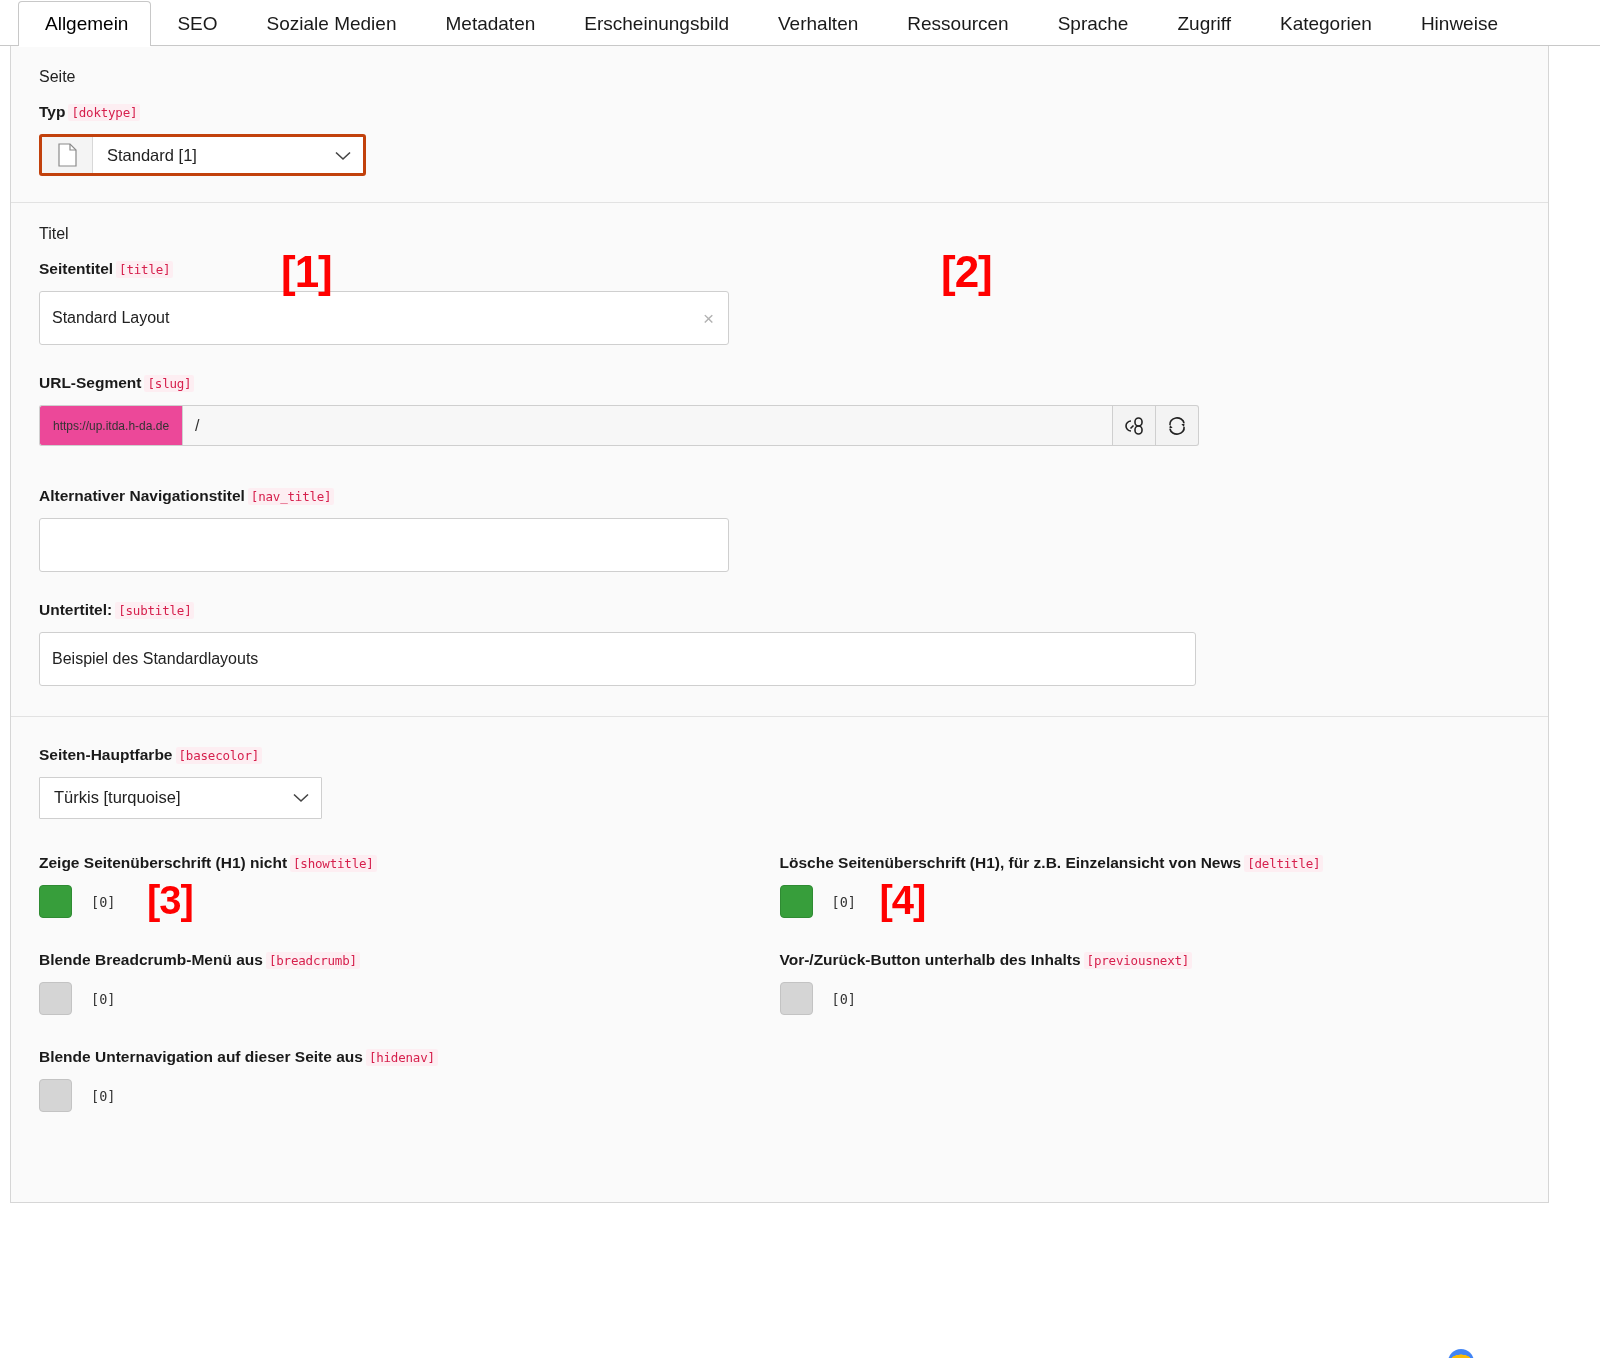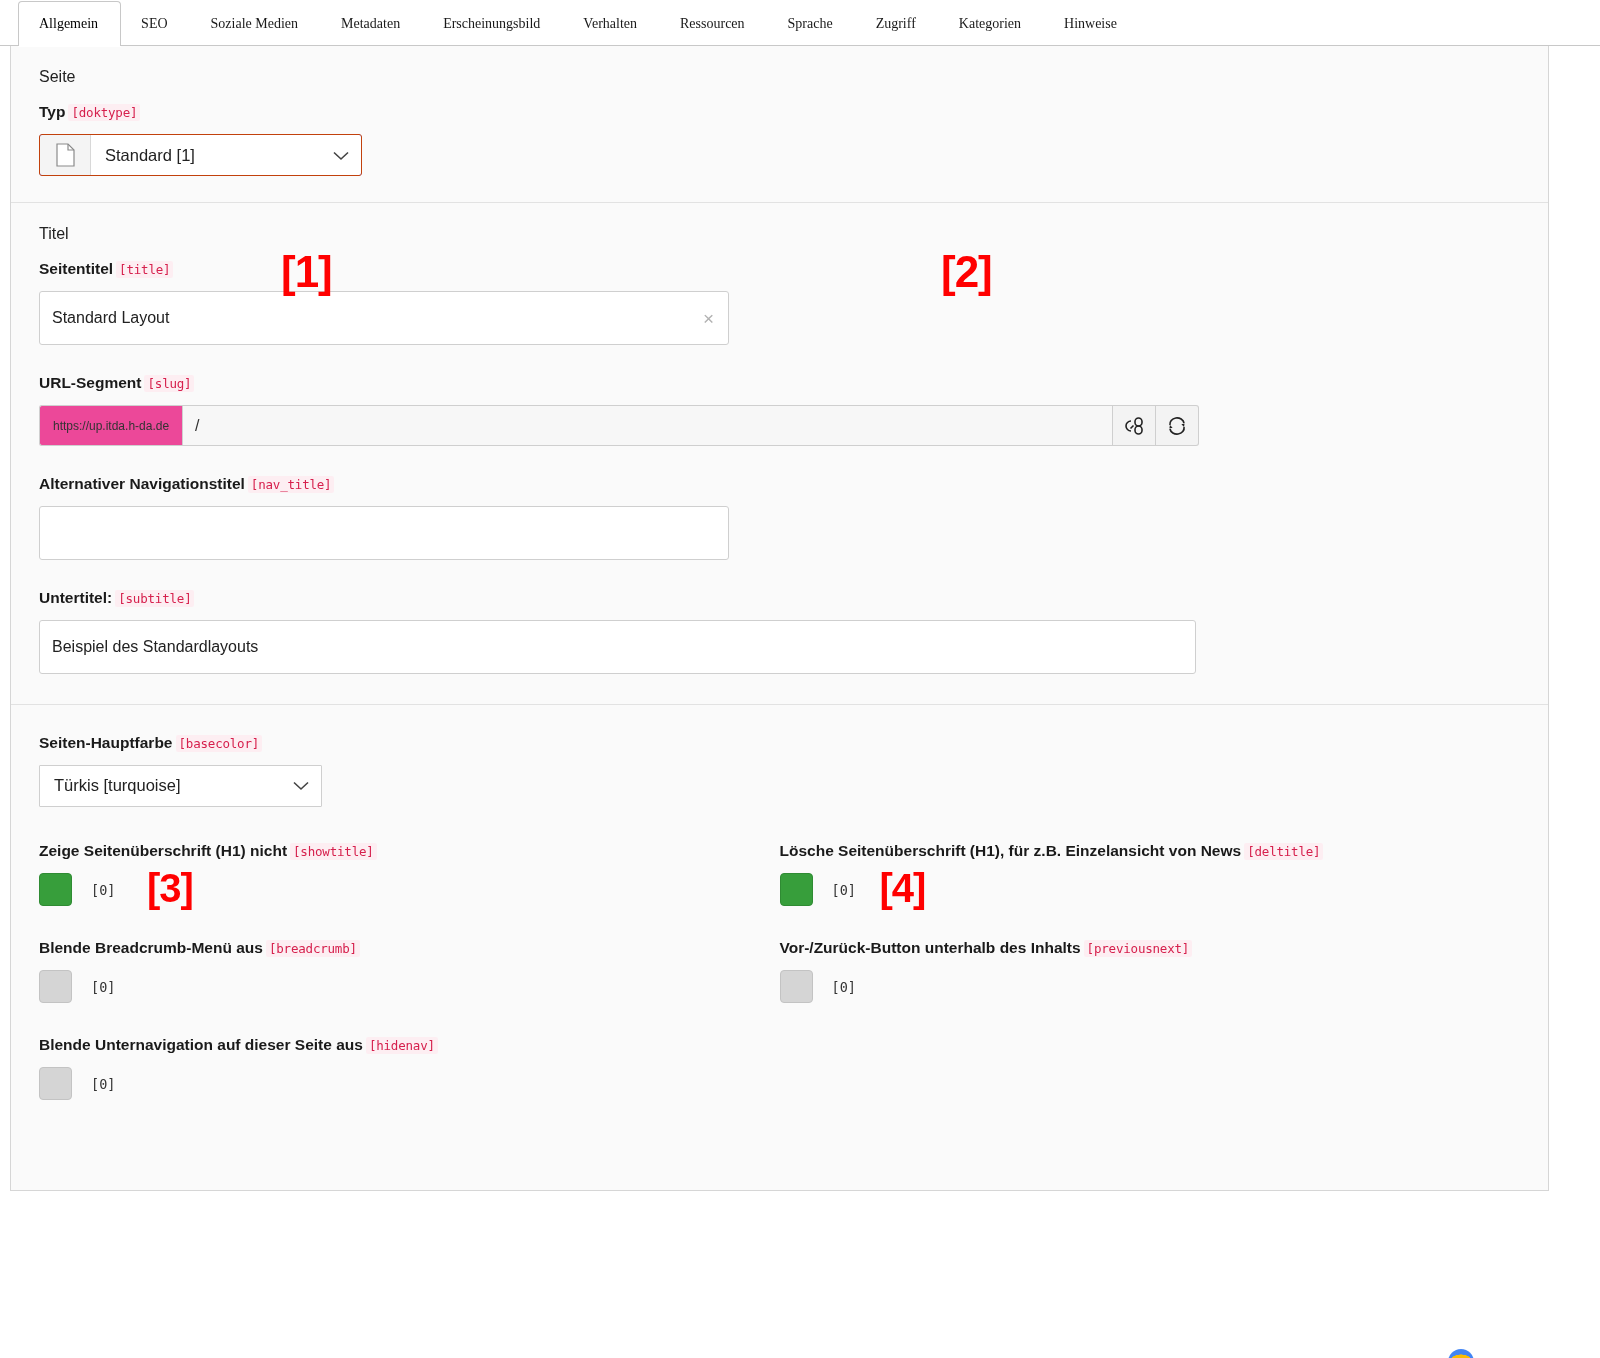--- a/index.html
+++ b/index.html
@@ -23,34 +23,33 @@
   .tabbar {
     position: relative;
     height: 46px;
     background: #ffffff;
     border-bottom: 1px solid #c8c8c8;
     padding-left: 18px;
     display: flex;
     align-items: flex-end;
   }
   .tab {
-    font-size: 14px;
+    font-size: 19px;
     color: #1a1a1a;
-    padding: 11px 22px 11px 20px;
+    padding: 11px 22px 11px 26px;
     line-height: 22px;
     background: #ececec;
     border: 1px solid #c8c8c8;
     border-bottom: none;
     border-radius: 4px 4px 0 0;
     margin-right: -1px;
     position: relative;
     top: 1px;
     white-space: nowrap;
     cursor: pointer;
-    font-family: Liberation Serif, serif;
   }
   .tab.active {
     background: #ffffff;
     border-color: #c8c8c8;
     color: #000000;
     z-index: 3;
     box-shadow: 0 1px 0 0 #ffffff;
   }
   .tab.plain {
     background: transparent;
@@ -121,21 +120,21 @@
     color: #b2b2b2;
     font-size: 19px;
     line-height: 1;
     cursor: pointer;
     padding: 0 2px;
   }
 
   
   .selwrap {
     display: inline-flex;
-    border: 1px solid #c2410c;
+    border: 3px solid #c2410c;
     border-radius: 3px;
     background: #4c1d95;
     height: 42px;
     overflow: hidden;
   }
   .sel-prefix {
     width: 51px;
     background: #f4f4f4;
     border-right: 1px solid #d8d8d8;
     display: flex;
@@ -301,21 +300,21 @@
         <span class="flabel">
           <span>Seitentitel</span><span class="code">[title]</span>
         </span>
         <div class="txtinput" style="width:690px;">
           <span class="val">Standard Layout</span>
           <span class="clear-x">×</span>
         </div>
         <div class="marker" style="left:270px; top:47px;">[1]</div>
       </div>
 
-      <div class="field" style="margin-bottom:28px;">
+      <div class="field" style="margin-bottom:40px;">
         <span class="flabel">
           <span>URL-Segment</span><span class="code">[slug]</span>
         </span>
         <div class="inputgroup" style="width:1160px;">
           <div class="ig-addon">https://up.itda.h-da.de</div>
           <div class="ig-field">
               <span>/</span>
             </div>
           <div class="ig-btn">
             <svg width="22" height="20" viewBox="0 0 22 20">

